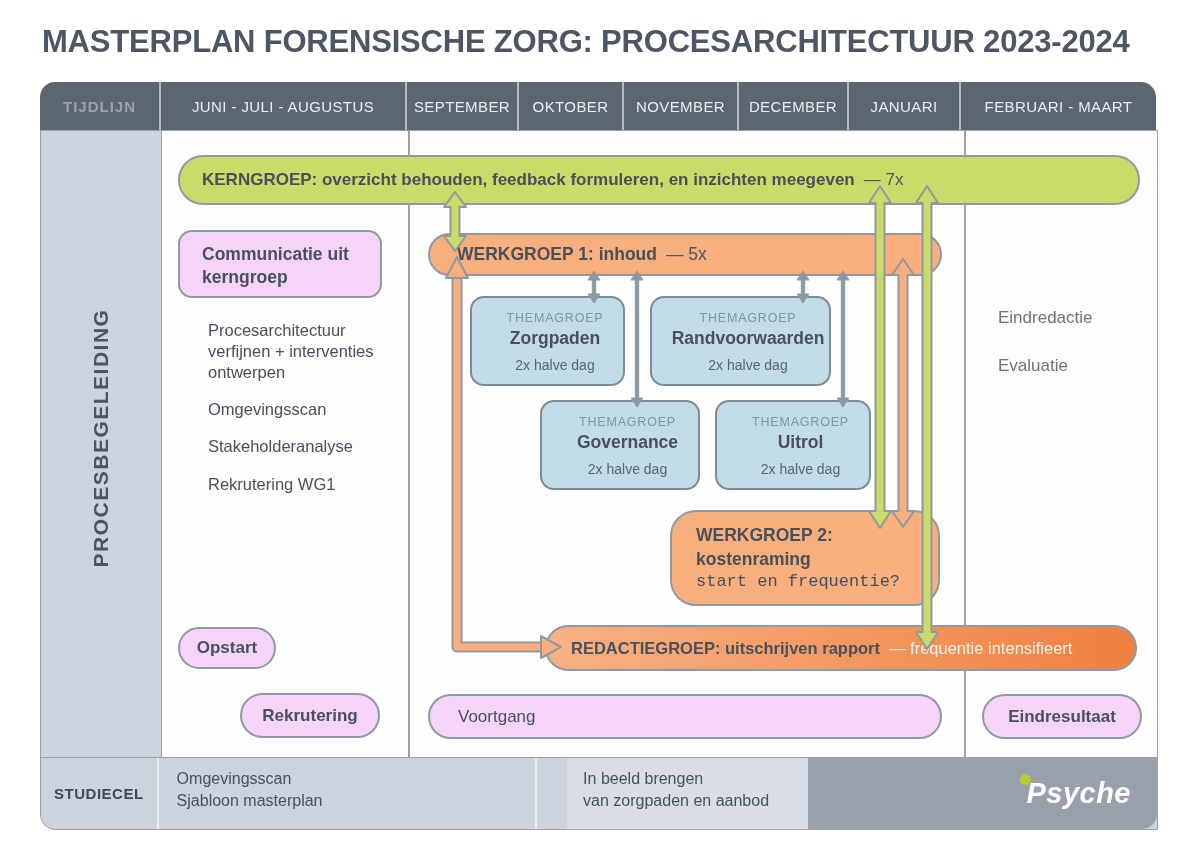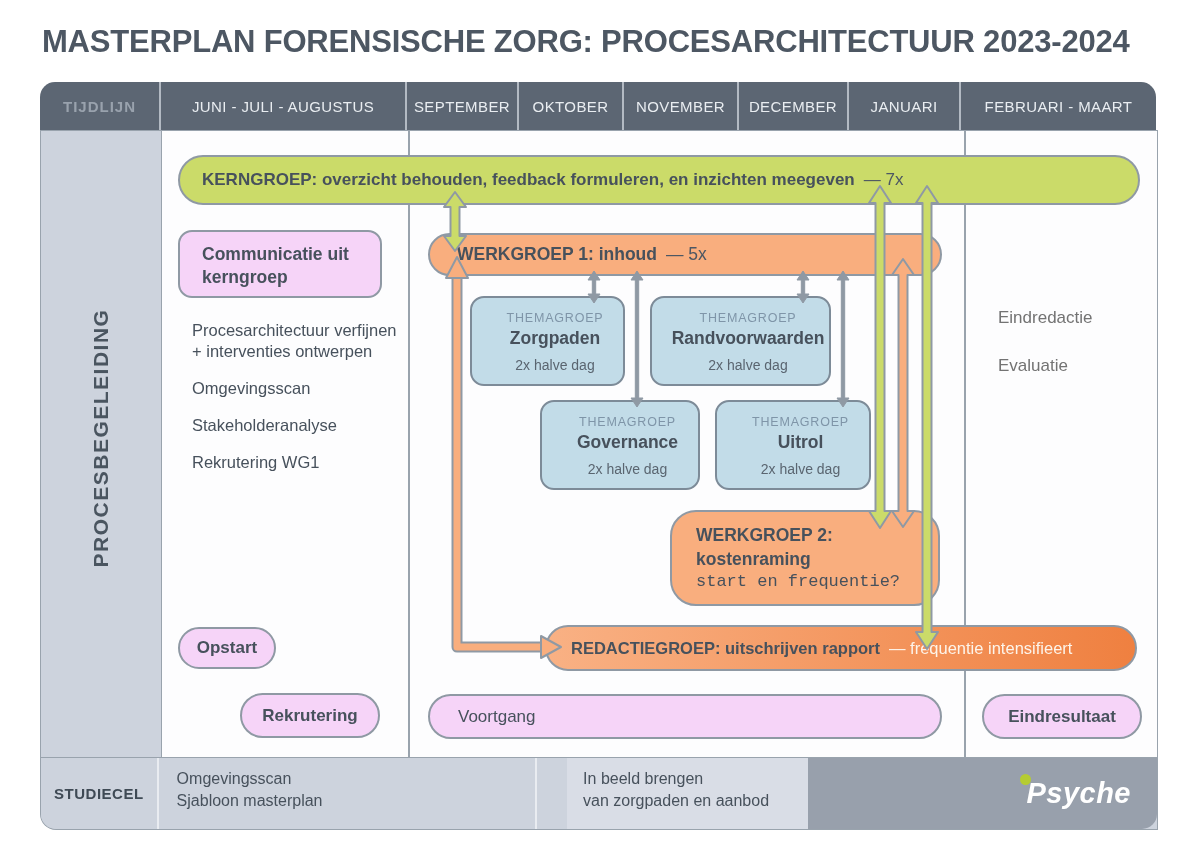--- a/index.html
+++ b/index.html
@@ -40,21 +40,21 @@
   .comm{left:178px;top:230px;width:204px;height:68px;border-radius:14px;padding:11px 0 0 22px;
         font-size:17.5px;font-weight:700;line-height:1.3;}
   .pill{display:flex;align-items:center;justify-content:center;font-size:17px;font-weight:700;}
   .opstart{left:178px;top:627px;width:98px;height:42px;border-radius:21px;}
   .infodouche{left:240px;top:693px;width:140px;height:45px;border-radius:23px;}
   .voortgang{left:428px;top:694px;width:514px;height:45px;border-radius:23px;justify-content:flex-start;
              padding-left:28px;font-weight:400;box-sizing:border-box;}
   .eindresultaat{left:982px;top:694px;width:160px;height:45px;border-radius:23px;}
 
   .tasks{left:192px;top:320px;width:206px;font-size:16.5px;line-height:1.28;color:#47515c;}
-  .tasks .task{margin-bottom:16px;}
+  .tasks .task{margin-bottom:16px;margin-left:16px;}
 
   .tg{box-sizing:border-box;background:#c2dce8;border:2px solid #7d8b98;border-radius:14px;padding:13px 0 0 15px;text-align:center;}
   .tg .kicker{font-size:12.5px;letter-spacing:0.8px;color:#7f95a8;}
   .tg .name{font-size:17.5px;font-weight:700;color:#47515c;margin-top:3px;}
   .tg .freq{font-size:14px;color:#5a6570;margin-top:8px;}
   .tg1{left:470px;top:296px;width:155px;height:90px;}
   .tg2{left:650px;top:296px;width:181px;height:90px;}
   .tg3{left:540px;top:400px;width:160px;height:90px;}
   .tg4{left:715px;top:400px;width:156px;height:90px;}
 

